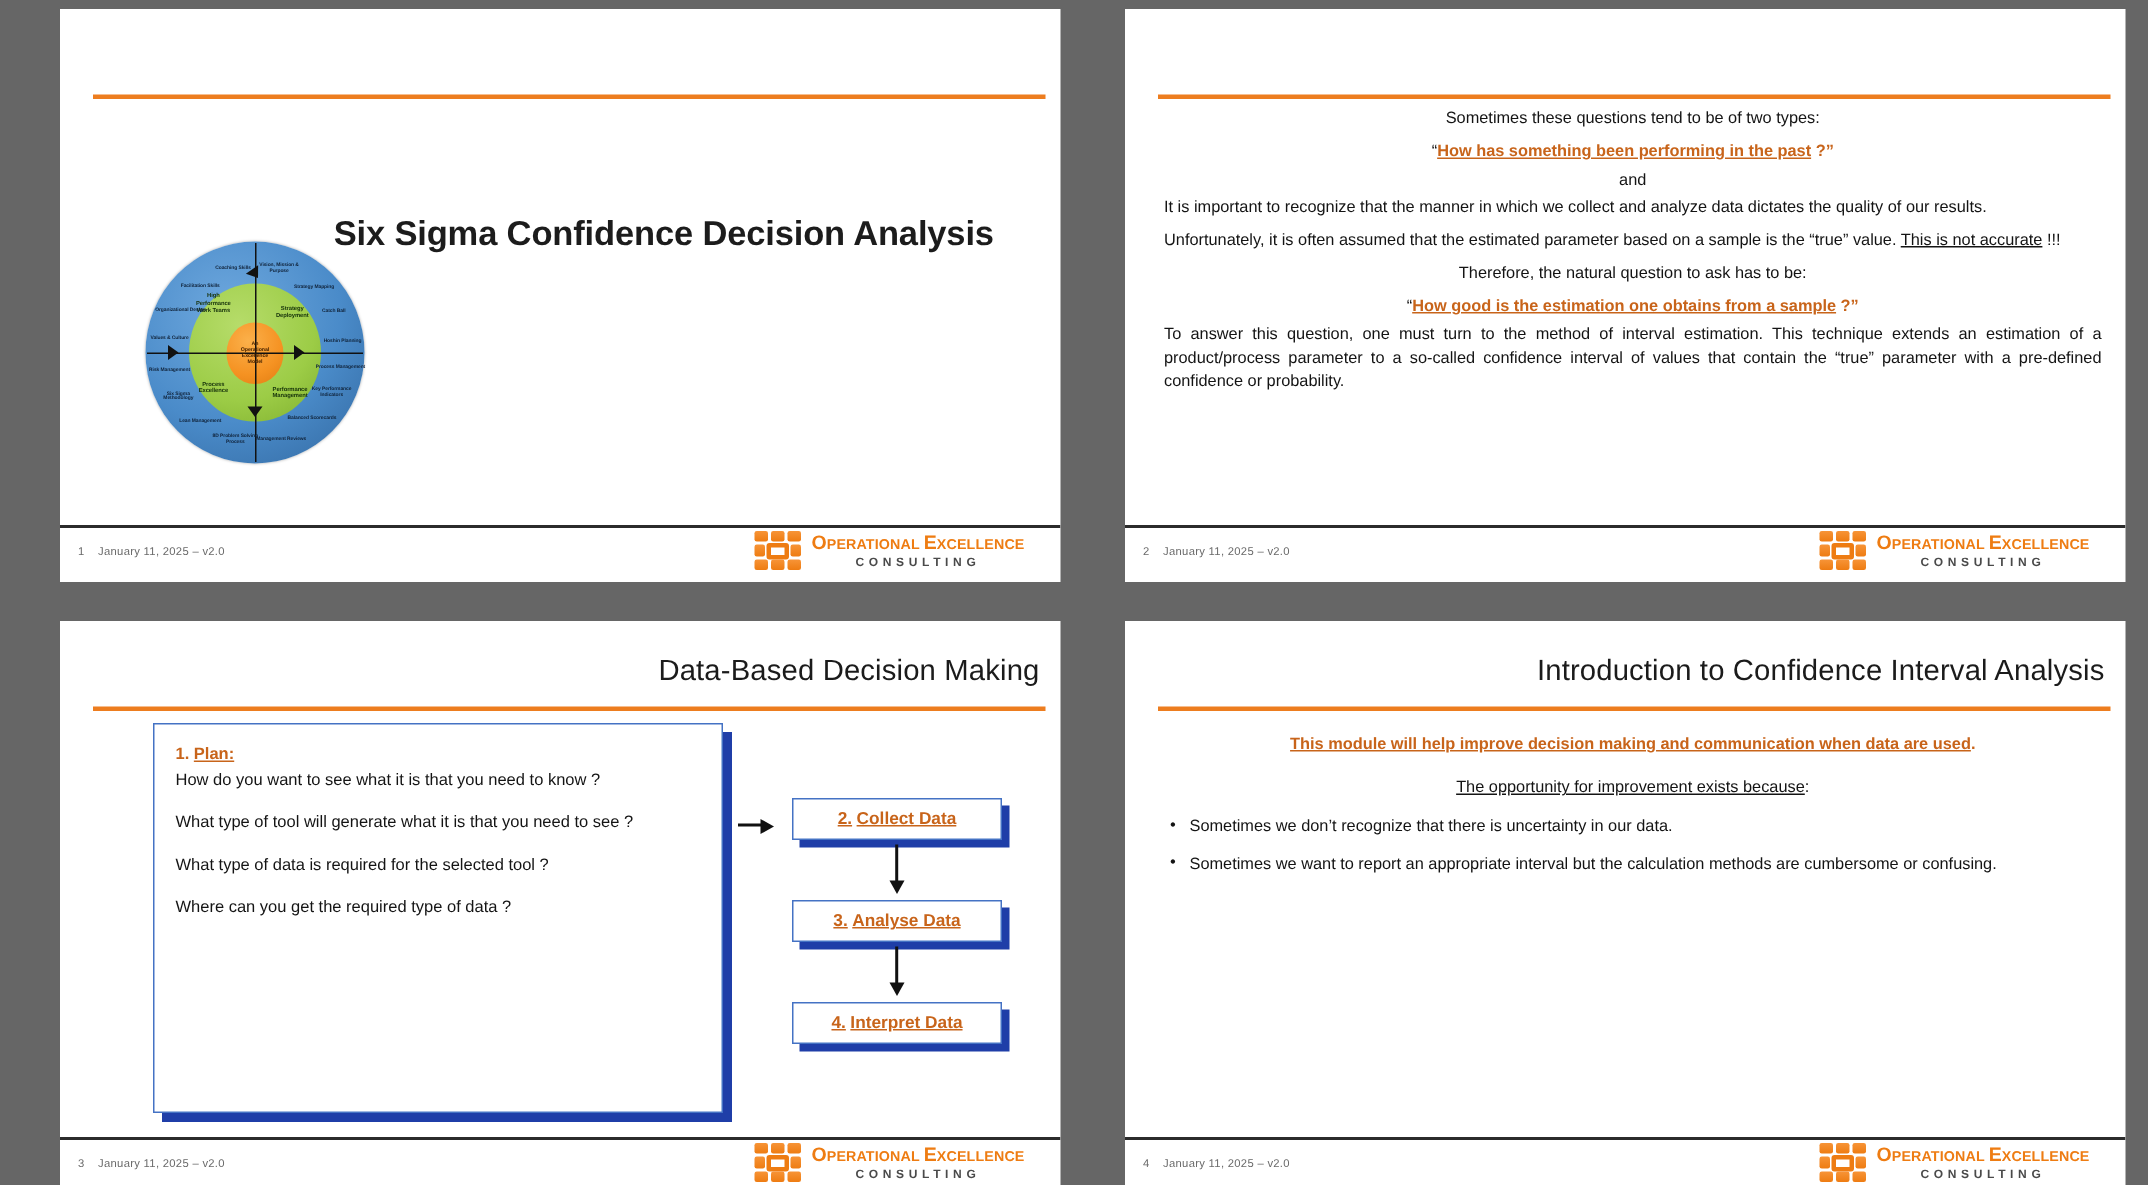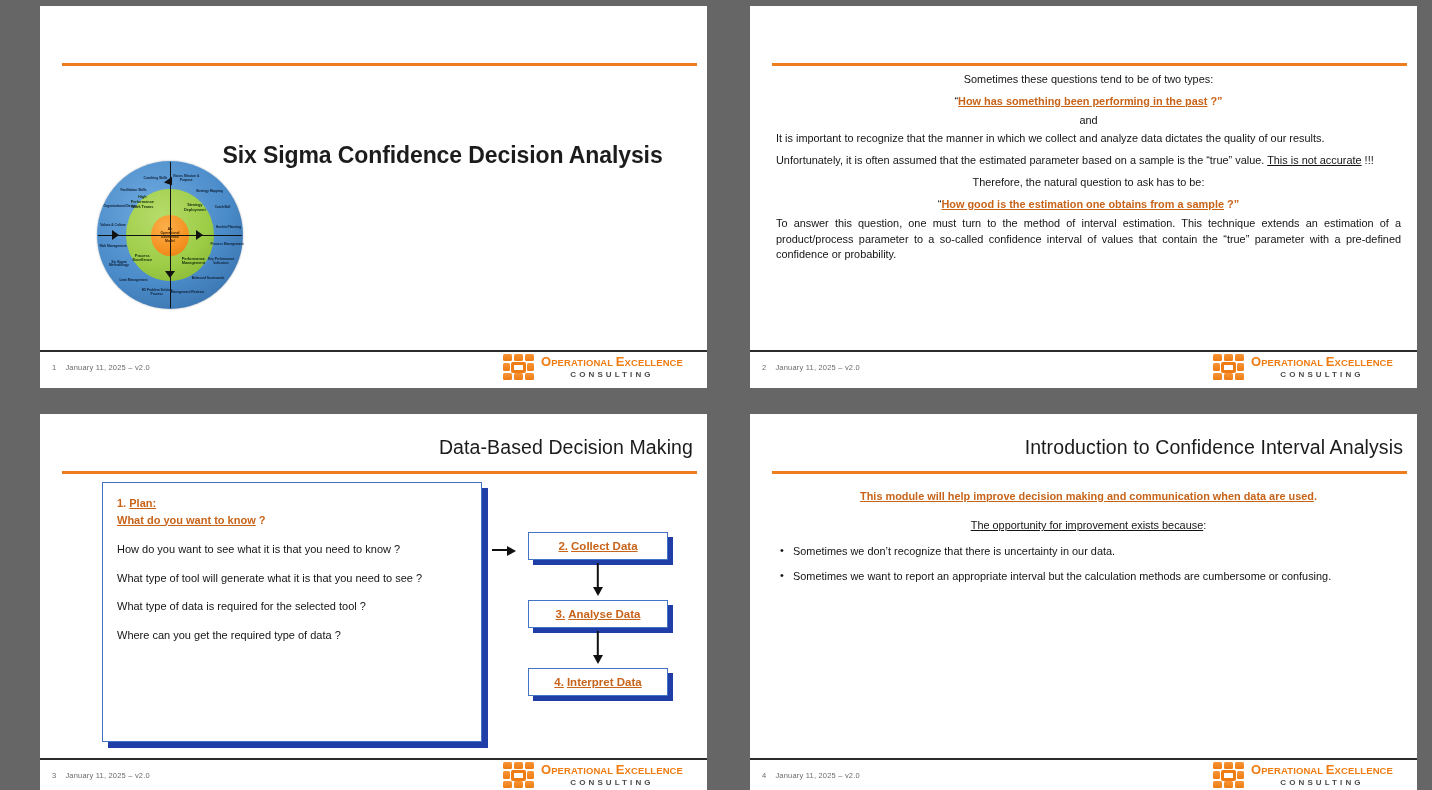--- a/index.html
+++ b/index.html
@@ -386,23 +386,20 @@
   </div>
 
   <div class="slide">
     <div class="slide-title">Data-Based Decision Making</div>
     <div class="hrule"></div>
 
     <div class="plan-box">
       <div class="l1">
         <span class="or-plain">1. </span><span class="u-or">Plan:</span>
       </div>
-      <div class="l2">
-        <span class="u-or">What do you want to know</span><span class="or-plain"> ?</span>
-      </div>
       <p>How do you want to see what it is that you need to know ?</p>
       <p>What type of tool will generate what it is that you need to see ?</p>
       <p class="plain">What type of data is required for the selected tool ?</p>
       <p class="plain">Where can you get the required type of data ?</p>
     </div>
 
     <div class="harrow">
       <div class="stem"></div>
       <div class="head"></div>
     </div>

